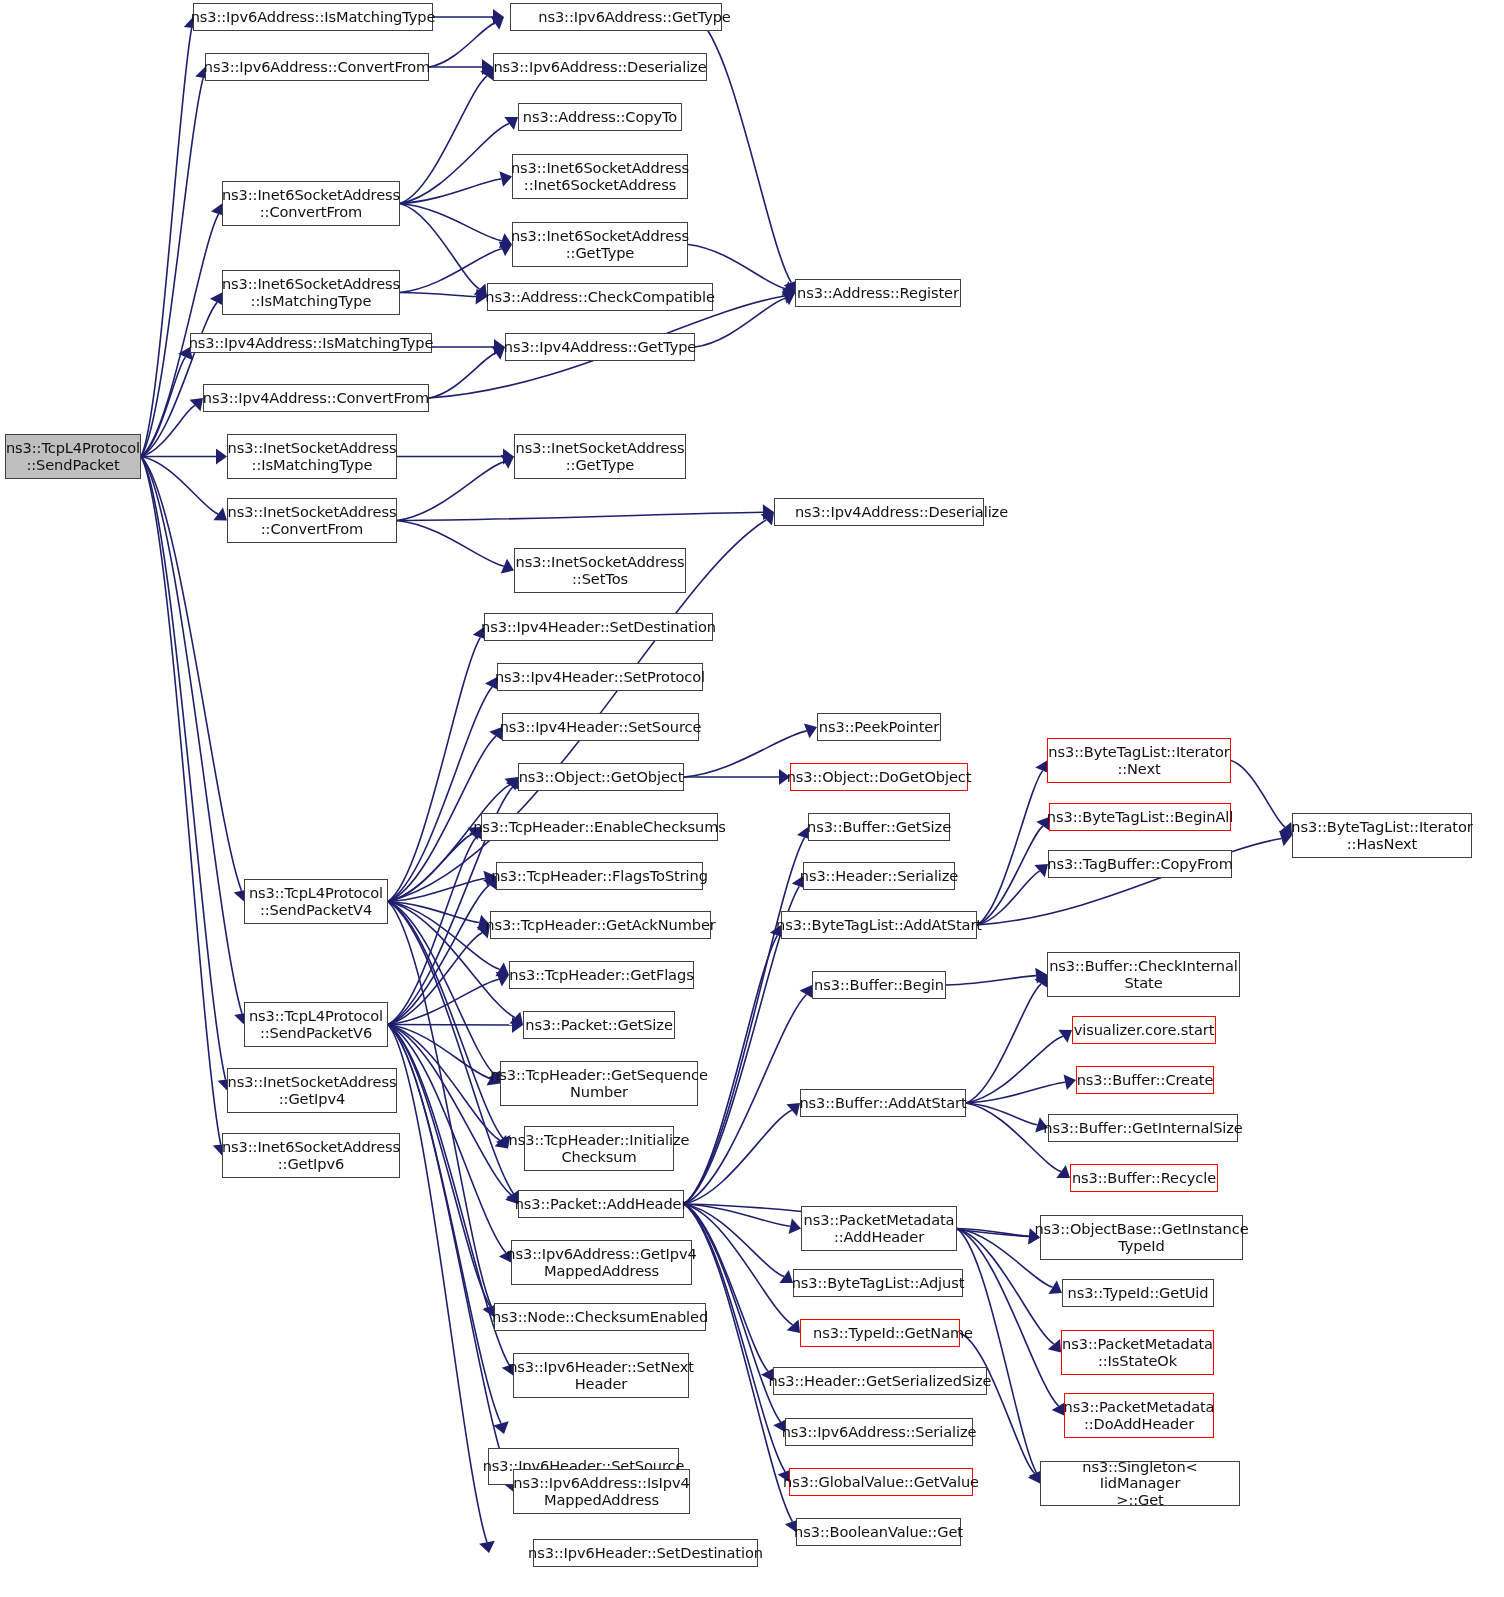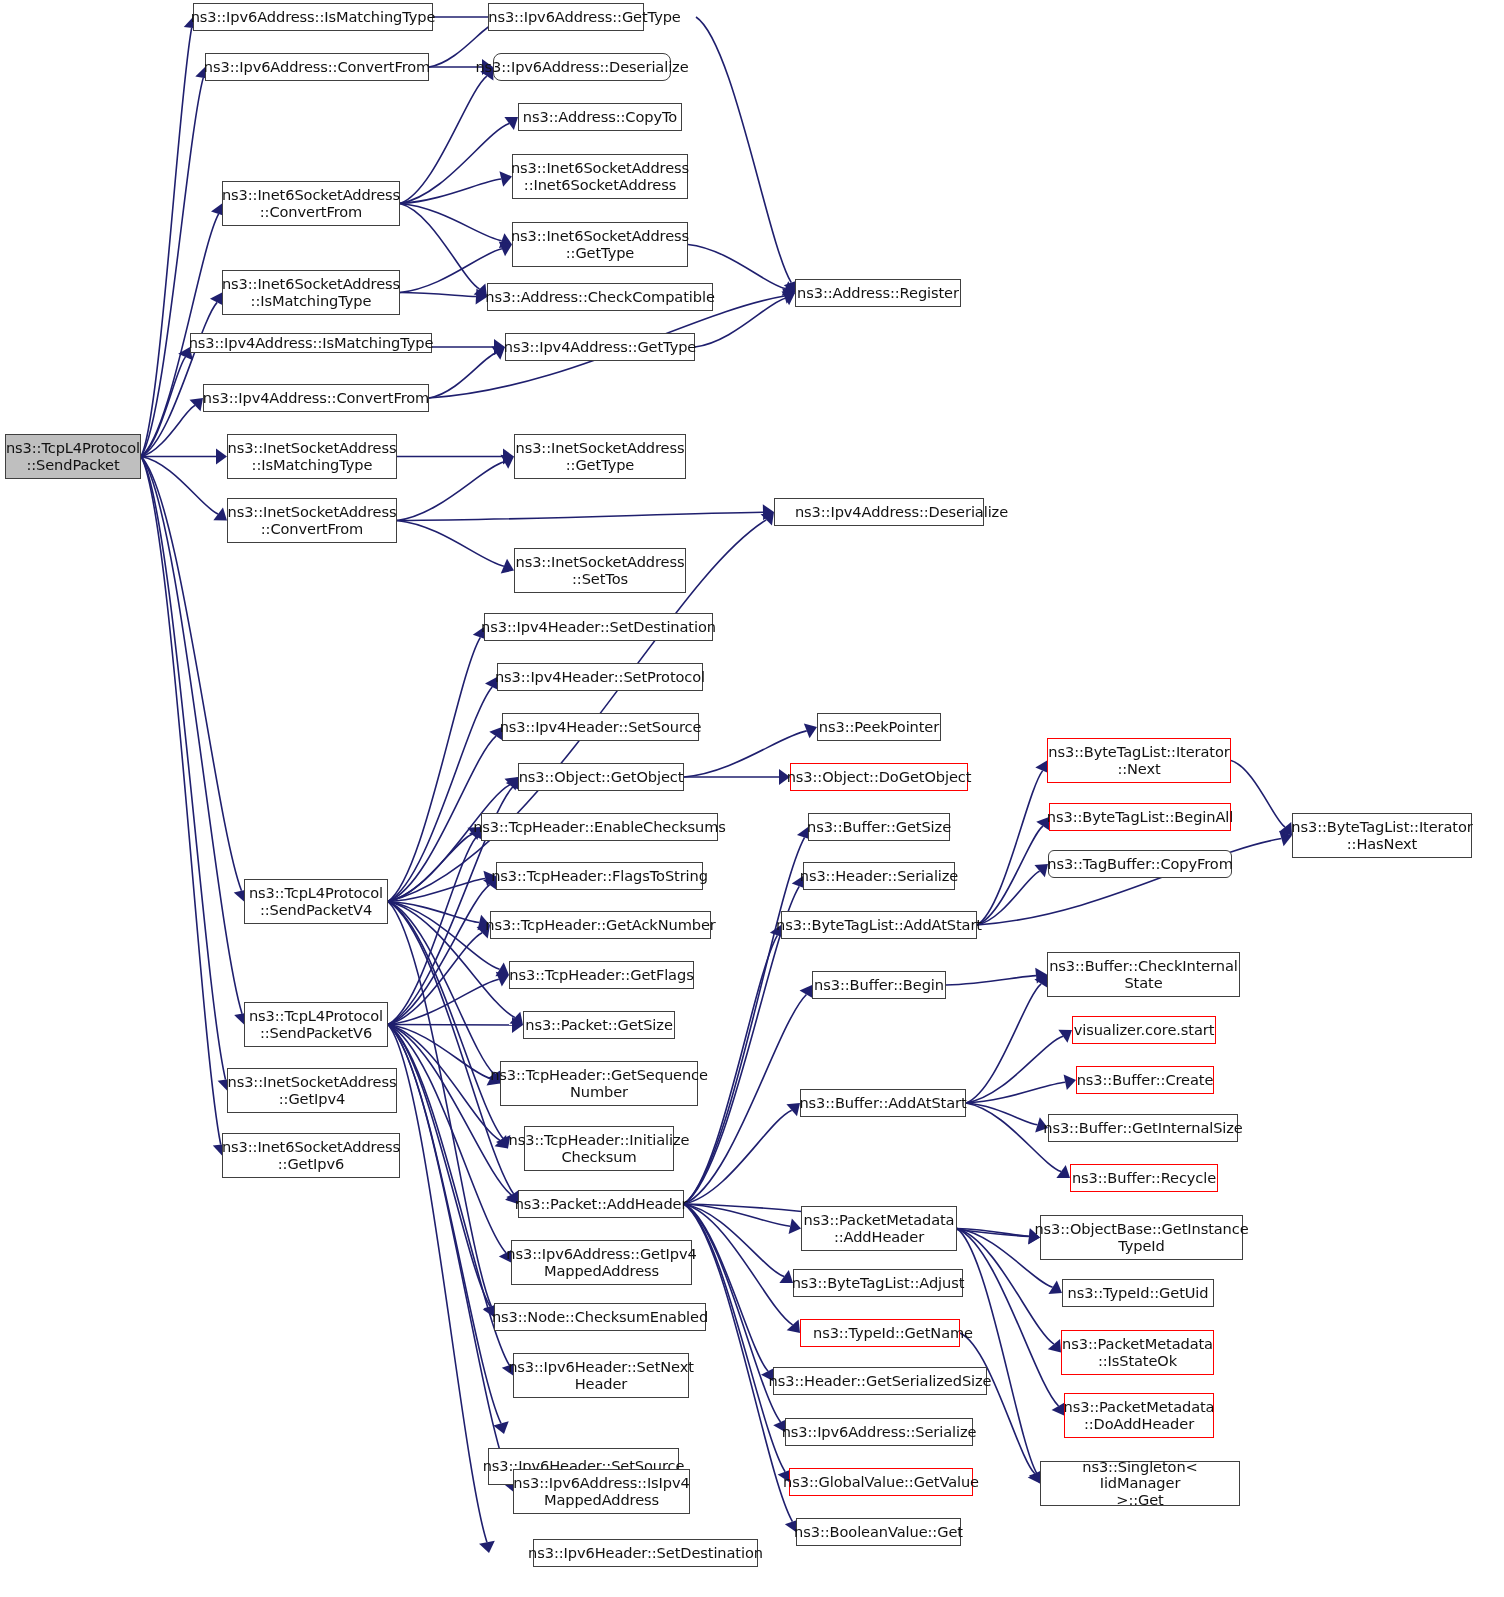--- a/index.html
+++ b/index.html
@@ -247,23 +247,23 @@
       <polygon class="arrowhead" points="1064,1415.5 1051.5933152620003,1409.92557861192 1065.4806331580328,1401.979359281035"></polygon>
       <path class="edge" d="M 957 1228.5 C 988.54 1251.45, 1016.76 1437.6, 1036.595415993485 1473.0401334739595"></path>
       <polygon class="arrowhead" points="1040,1483.5 1028.9882403381828,1475.5161945696068 1044.2025916487871,1470.5640723783122"></polygon>
       <path class="edge" d="M 960 1333 C 990.4 1346.545, 1017.6 1456.4099999999999, 1034.836933306376 1473.78698078262"></path>
       <polygon class="arrowhead" points="1040,1483.5 1027.7729193300997,1477.541938377983 1041.9009472826524,1470.0320231872572"></polygon>
     </svg>
   <div id="node-layer">
       <div class="node-box root" style="left: 5px; top: 434px; width: 136px; height: 45px;">ns3::TcpL4Protocol
 ::SendPacket</div>
       <div class="node-box" style="left: 193px; top: 3px; width: 240px; height: 28px;">ns3::Ipv6Address::IsMatchingType</div>
-      <div class="node-box" style="left: 488px; top: 3px; width: 156px; height: 28px; padding-left: 40px;">ns3::Ipv6Address::GetType</div>
+      <div class="node-box" style="left: 510px; top: 3px; width: 212px; height: 28px; padding-left: 40px;">ns3::Ipv6Address::GetType</div>
       <div class="node-box" style="left: 205px; top: 53px; width: 224px; height: 28px;">ns3::Ipv6Address::ConvertFrom</div>
-      <div class="node-box" style="left: 493px; top: 53px; width: 178px; height: 28px; border-radius: 8px;">ns3::Ipv6Address::Deserialize</div>
+      <div class="node-box" style="left: 493px; top: 53px; width: 214px; height: 28px;">ns3::Ipv6Address::Deserialize</div>
       <div class="node-box" style="left: 518px; top: 103px; width: 164px; height: 28px;">ns3::Address::CopyTo</div>
       <div class="node-box" style="left: 512px; top: 154px; width: 176px; height: 45px;">ns3::Inet6SocketAddress
 ::Inet6SocketAddress</div>
       <div class="node-box" style="left: 222px; top: 181px; width: 178px; height: 45px;">ns3::Inet6SocketAddress
 ::ConvertFrom</div>
       <div class="node-box" style="left: 512px; top: 222px; width: 176px; height: 45px;">ns3::Inet6SocketAddress
 ::GetType</div>
       <div class="node-box" style="left: 222px; top: 270px; width: 178px; height: 45px;">ns3::Inet6SocketAddress
 ::IsMatchingType</div>
       <div class="node-box" style="left: 487px; top: 283px; width: 226px; height: 28px;">ns3::Address::CheckCompatible</div>
@@ -286,21 +286,21 @@
       <div class="node-box" style="left: 817px; top: 713px; width: 124px; height: 28px;">ns3::PeekPointer</div>
       <div class="node-box" style="left: 518px; top: 763px; width: 166px; height: 28px;">ns3::Object::GetObject</div>
       <div class="node-box red" style="left: 790px; top: 763px; width: 178px; height: 28px;">ns3::Object::DoGetObject</div>
       <div class="node-box red" style="left: 1047px; top: 738px; width: 184px; height: 45px;">ns3::ByteTagList::Iterator
 ::Next</div>
       <div class="node-box red" style="left: 1049px; top: 803px; width: 182px; height: 28px;">ns3::ByteTagList::BeginAll</div>
       <div class="node-box" style="left: 1292px; top: 813px; width: 180px; height: 45px;">ns3::ByteTagList::Iterator
 ::HasNext</div>
       <div class="node-box" style="left: 481px; top: 813px; width: 237px; height: 28px;">ns3::TcpHeader::EnableChecksums</div>
       <div class="node-box" style="left: 808px; top: 813px; width: 142px; height: 28px;">ns3::Buffer::GetSize</div>
-      <div class="node-box" style="left: 1048px; top: 850px; width: 184px; height: 28px; border-radius: 6px;">ns3::TagBuffer::CopyFrom</div>
+      <div class="node-box" style="left: 1048px; top: 850px; width: 184px; height: 28px;">ns3::TagBuffer::CopyFrom</div>
       <div class="node-box" style="left: 496px; top: 862px; width: 207px; height: 28px;">ns3::TcpHeader::FlagsToString</div>
       <div class="node-box" style="left: 803px; top: 862px; width: 152px; height: 28px;">ns3::Header::Serialize</div>
       <div class="node-box" style="left: 244px; top: 879px; width: 144px; height: 45px;">ns3::TcpL4Protocol
 ::SendPacketV4</div>
       <div class="node-box" style="left: 490px; top: 911px; width: 221px; height: 28px;">ns3::TcpHeader::GetAckNumber</div>
       <div class="node-box" style="left: 781px; top: 911px; width: 196px; height: 28px;">ns3::ByteTagList::AddAtStart</div>
       <div class="node-box" style="left: 509px; top: 961px; width: 185px; height: 28px;">ns3::TcpHeader::GetFlags</div>
       <div class="node-box" style="left: 1047px; top: 952px; width: 193px; height: 45px;">ns3::Buffer::CheckInternal
 State</div>
       <div class="node-box" style="left: 812px; top: 971px; width: 134px; height: 28px;">ns3::Buffer::Begin</div>

